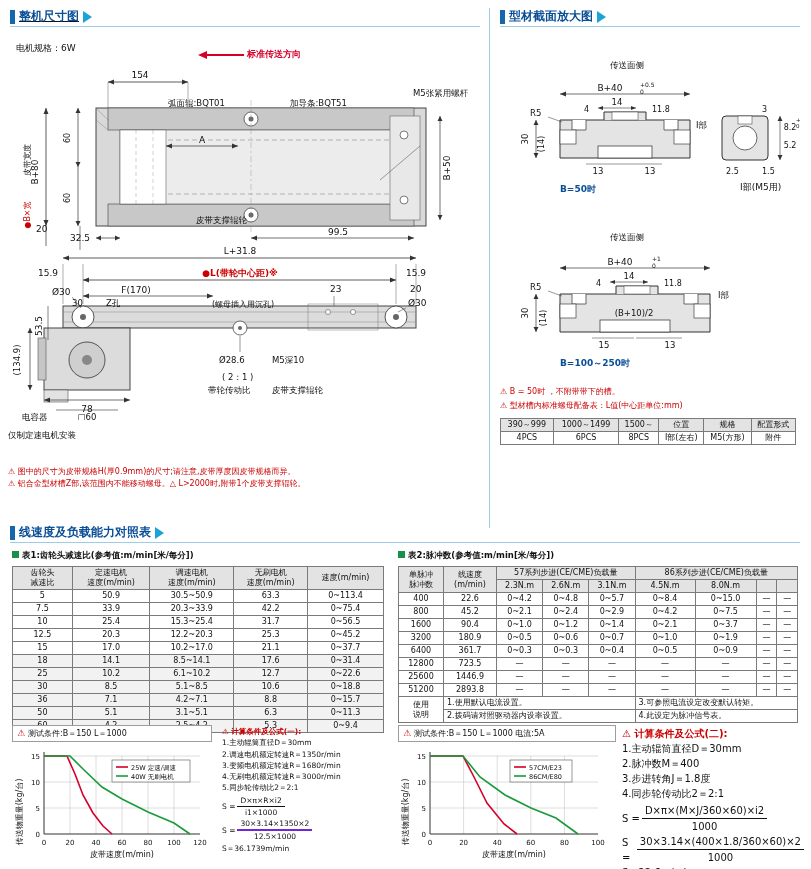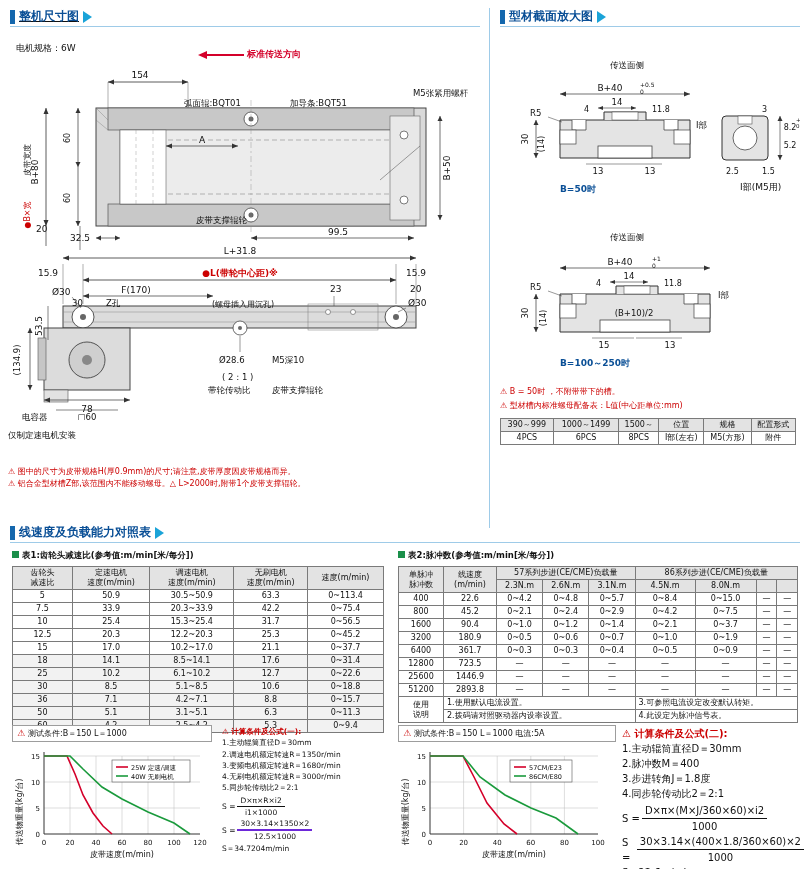--- a/index.html
+++ b/index.html
@@ -136,21 +136,21 @@
   <line x1="432" y1="56" x2="432" y2="160" stroke="#333" stroke-width="0.7"></line>
   <polygon points="432,56 429.5,61 434.5,61" fill="#333"></polygon>
   <polygon points="432,160 429.5,155 434.5,155" fill="#333"></polygon>
   <text x="442" y="108" font-size="9" fill="#111" text-anchor="middle" transform="rotate(-90 442,108)">B+50</text>
   <line x1="72" y1="166" x2="72" y2="190" stroke="#333" stroke-width="0.6"></line>
   <text x="62" y="178" font-size="8" fill="#111" text-anchor="middle" transform="rotate(-90 62,178)"></text>
   <text x="28" y="172" font-size="9" fill="#111">20</text>
   <line x1="38" y1="166" x2="38" y2="186" stroke="#333" stroke-width="0.7"></line>
 </svg>
 
-<div class="panel" style="left:184px;top:98px;font-size:8.5px;">
+<div class="panel" style="left:168px;top:98px;font-size:8.5px;">
   <span>弧面辊:BQT01</span>
 </div>
 <div class="panel" style="left:290px;top:98px;font-size:8.5px;">
   <span>加导条:BQT51</span>
 </div>
 <div class="panel" style="left:413px;top:88px;font-size:8.5px;">
   <span>M5张紧用螺杆</span>
 </div>
 <div class="panel" style="left:196px;top:215px;font-size:8.5px;">
   <span>皮带支撑辊轮</span>
@@ -693,21 +693,21 @@
       <span style="display:block;padding:0 3px;">i1×1000</span>
     </span>
   </div>
   <div style="display:flex;align-items:center;gap:2px;">
     <span>S =</span>
     <span style="display:inline-block;text-align:center;">
       <span style="display:block;border-bottom:2px solid #6d28d9;padding:0 3px;">30×3.14×1350×2</span>
       <span style="display:block;padding:0 3px;">12.5×1000</span>
     </span>
   </div>
-  <div>S＝34.7204m/min</div>
+  <div>S＝36.1739m/min</div>
 </div>
 
 <div class="panel chart-cond" style="left:398px;top:725px;width:218px;padding:2px 4px;box-sizing:border-box;">
   <span style="color:#c00;">⚠</span>
   <span style="font-size:8px;">测试条件:B＝150   L＝1000   电流:5A</span>
 </div>
 <svg class="drawing" width="218" height="120" style="left:398px;top:742px;">
   <text x="10" y="70" font-size="8" fill="#111" text-anchor="middle" transform="rotate(-90 10,70)">传送物重量(kg/台)</text>
   <g stroke="#bbb" stroke-width="0.5">
     <line x1="32" y1="14" x2="200" y2="14"></line>

